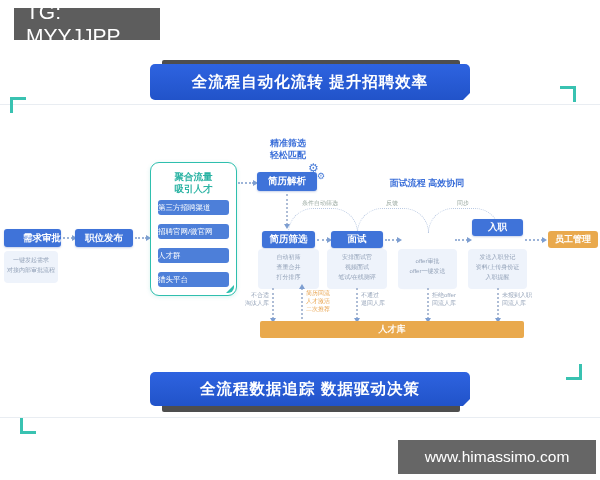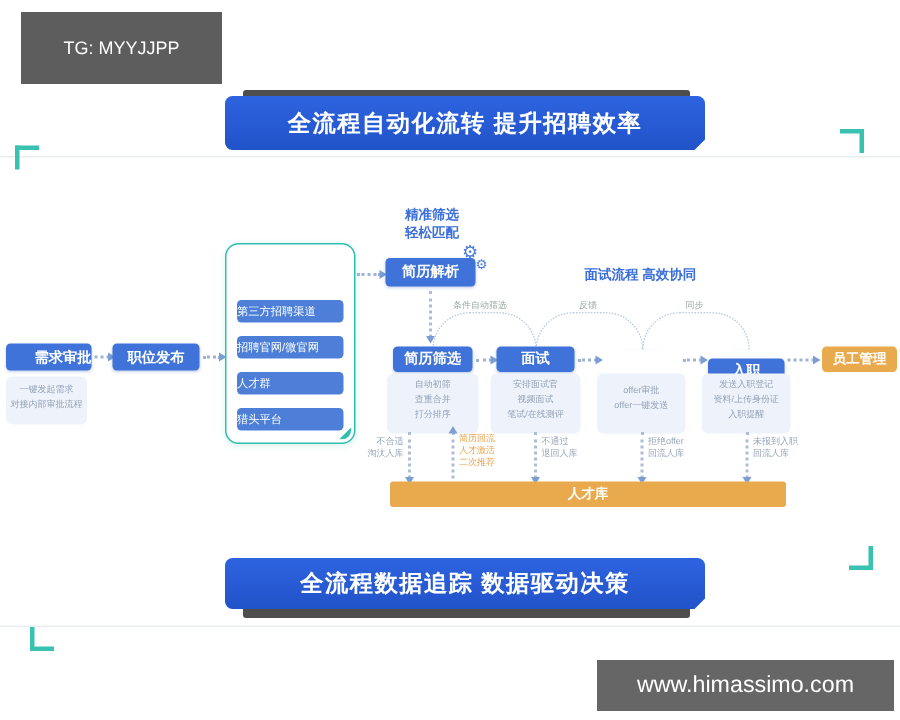--- a/index.html
+++ b/index.html
@@ -42,21 +42,21 @@
   .arc{border:1.5px dotted #b9c9e2;border-bottom:none;border-radius:60px 60px 0 0;}
   .srcbox{background:#fff;border:1.5px solid #2fbfae;border-radius:9px;box-shadow:0 1px 4px rgba(47,191,174,.18);}
   .srcbox::after{content:"";position:absolute;right:2px;bottom:2px;width:0;height:0;
       border-left:8px solid transparent;border-bottom:8px solid #2fbfae;border-radius:0 0 6px 0;}
   .gear{color:#4d7fd9;line-height:1;}
   .arclbl{font-size:6px;color:#9aa9a0;text-align:center;white-space:nowrap;}
 </style>
 </head>
 <body>
 
-<div class="abs badge" style="left:14px;top:8px;width:134px;height:48px;font-size:12px;">
+<div class="abs badge" style="left:14px;top:8px;width:134px;height:32px;font-size:21px;padding-left:12px;">
   <span>TG: MYYJJPP</span>
 </div>
 <div class="abs badge" style="left:398px;top:440px;width:198px;height:34px;font-size:15.5px;background:#666;">
   <span>www.himassimo.com</span>
 </div>
 
 <div class="abs cardline" style="left:0;top:104px;width:600px;"></div>
 <div class="abs cardline" style="left:0;top:417px;width:600px;"></div>
 
 <div class="abs bracket b-tl" style="left:10px;top:97px;"></div>
@@ -76,20 +76,24 @@
   <div class="note">一键发起需求</div>
   <div class="note">对接内部审批流程</div>
 </div>
 <div class="abs hline" style="left:63px;top:237px;width:10px;"></div>
 <div class="abs bluebox" style="left:75px;top:229px;width:58px;height:18px;">
   <span>职位发布</span>
 </div>
 <div class="abs hline" style="left:135px;top:237px;width:12px;"></div>
 
 <div class="abs srcbox" style="left:150px;top:162px;width:85px;height:132px;">
+  <div class="tealcap" style="margin-top:8px;">
+    <div>聚合流量</div>
+    <div>吸引人才</div>
+  </div>
   <div class="abs chan" style="left:7px;top:37px;width:71px;height:15px;">
     <span>第三方招聘渠道</span>
   </div>
   <div class="abs chan" style="left:7px;top:61px;width:71px;height:15px;">
     <span>招聘官网/微官网</span>
   </div>
   <div class="abs chan" style="left:7px;top:85px;width:71px;height:15px;">
     <span>人才群</span>
   </div>
   <div class="abs chan" style="left:7px;top:109px;width:71px;height:15px;">
@@ -123,21 +127,21 @@
 </div>
 <div class="abs hline" style="left:317px;top:239px;width:11px;"></div>
 <div class="abs bluebox" style="left:331px;top:231px;width:52px;height:17px;">
   <span>面试</span>
 </div>
 <div class="abs hline" style="left:385px;top:239px;width:13px;"></div>
 <div class="abs bluebox" style="left:402px;top:231px;width:51px;height:17px;margin-top:39px;">
   <span>offer</span>
 </div>
 <div class="abs hline" style="left:455px;top:239px;width:13px;"></div>
-<div class="abs bluebox" style="left:472px;top:239px;width:51px;height:17px;">
+<div class="abs bluebox" style="left:472px;top:219px;width:51px;height:17px;">
   <span>入职</span>
 </div>
 <div class="abs hline" style="left:525px;top:239px;width:18px;"></div>
 <div class="abs orangebox" style="left:548px;top:231px;width:50px;height:17px;font-family:Liberation Serif, serif;">
   <span>员工管理</span>
 </div>
 
 <div class="abs panel" style="left:258px;top:249px;width:61px;height:37px;padding-top:3px;">
   <div class="note">自动初筛</div>
   <div class="note">查重合并</div>

